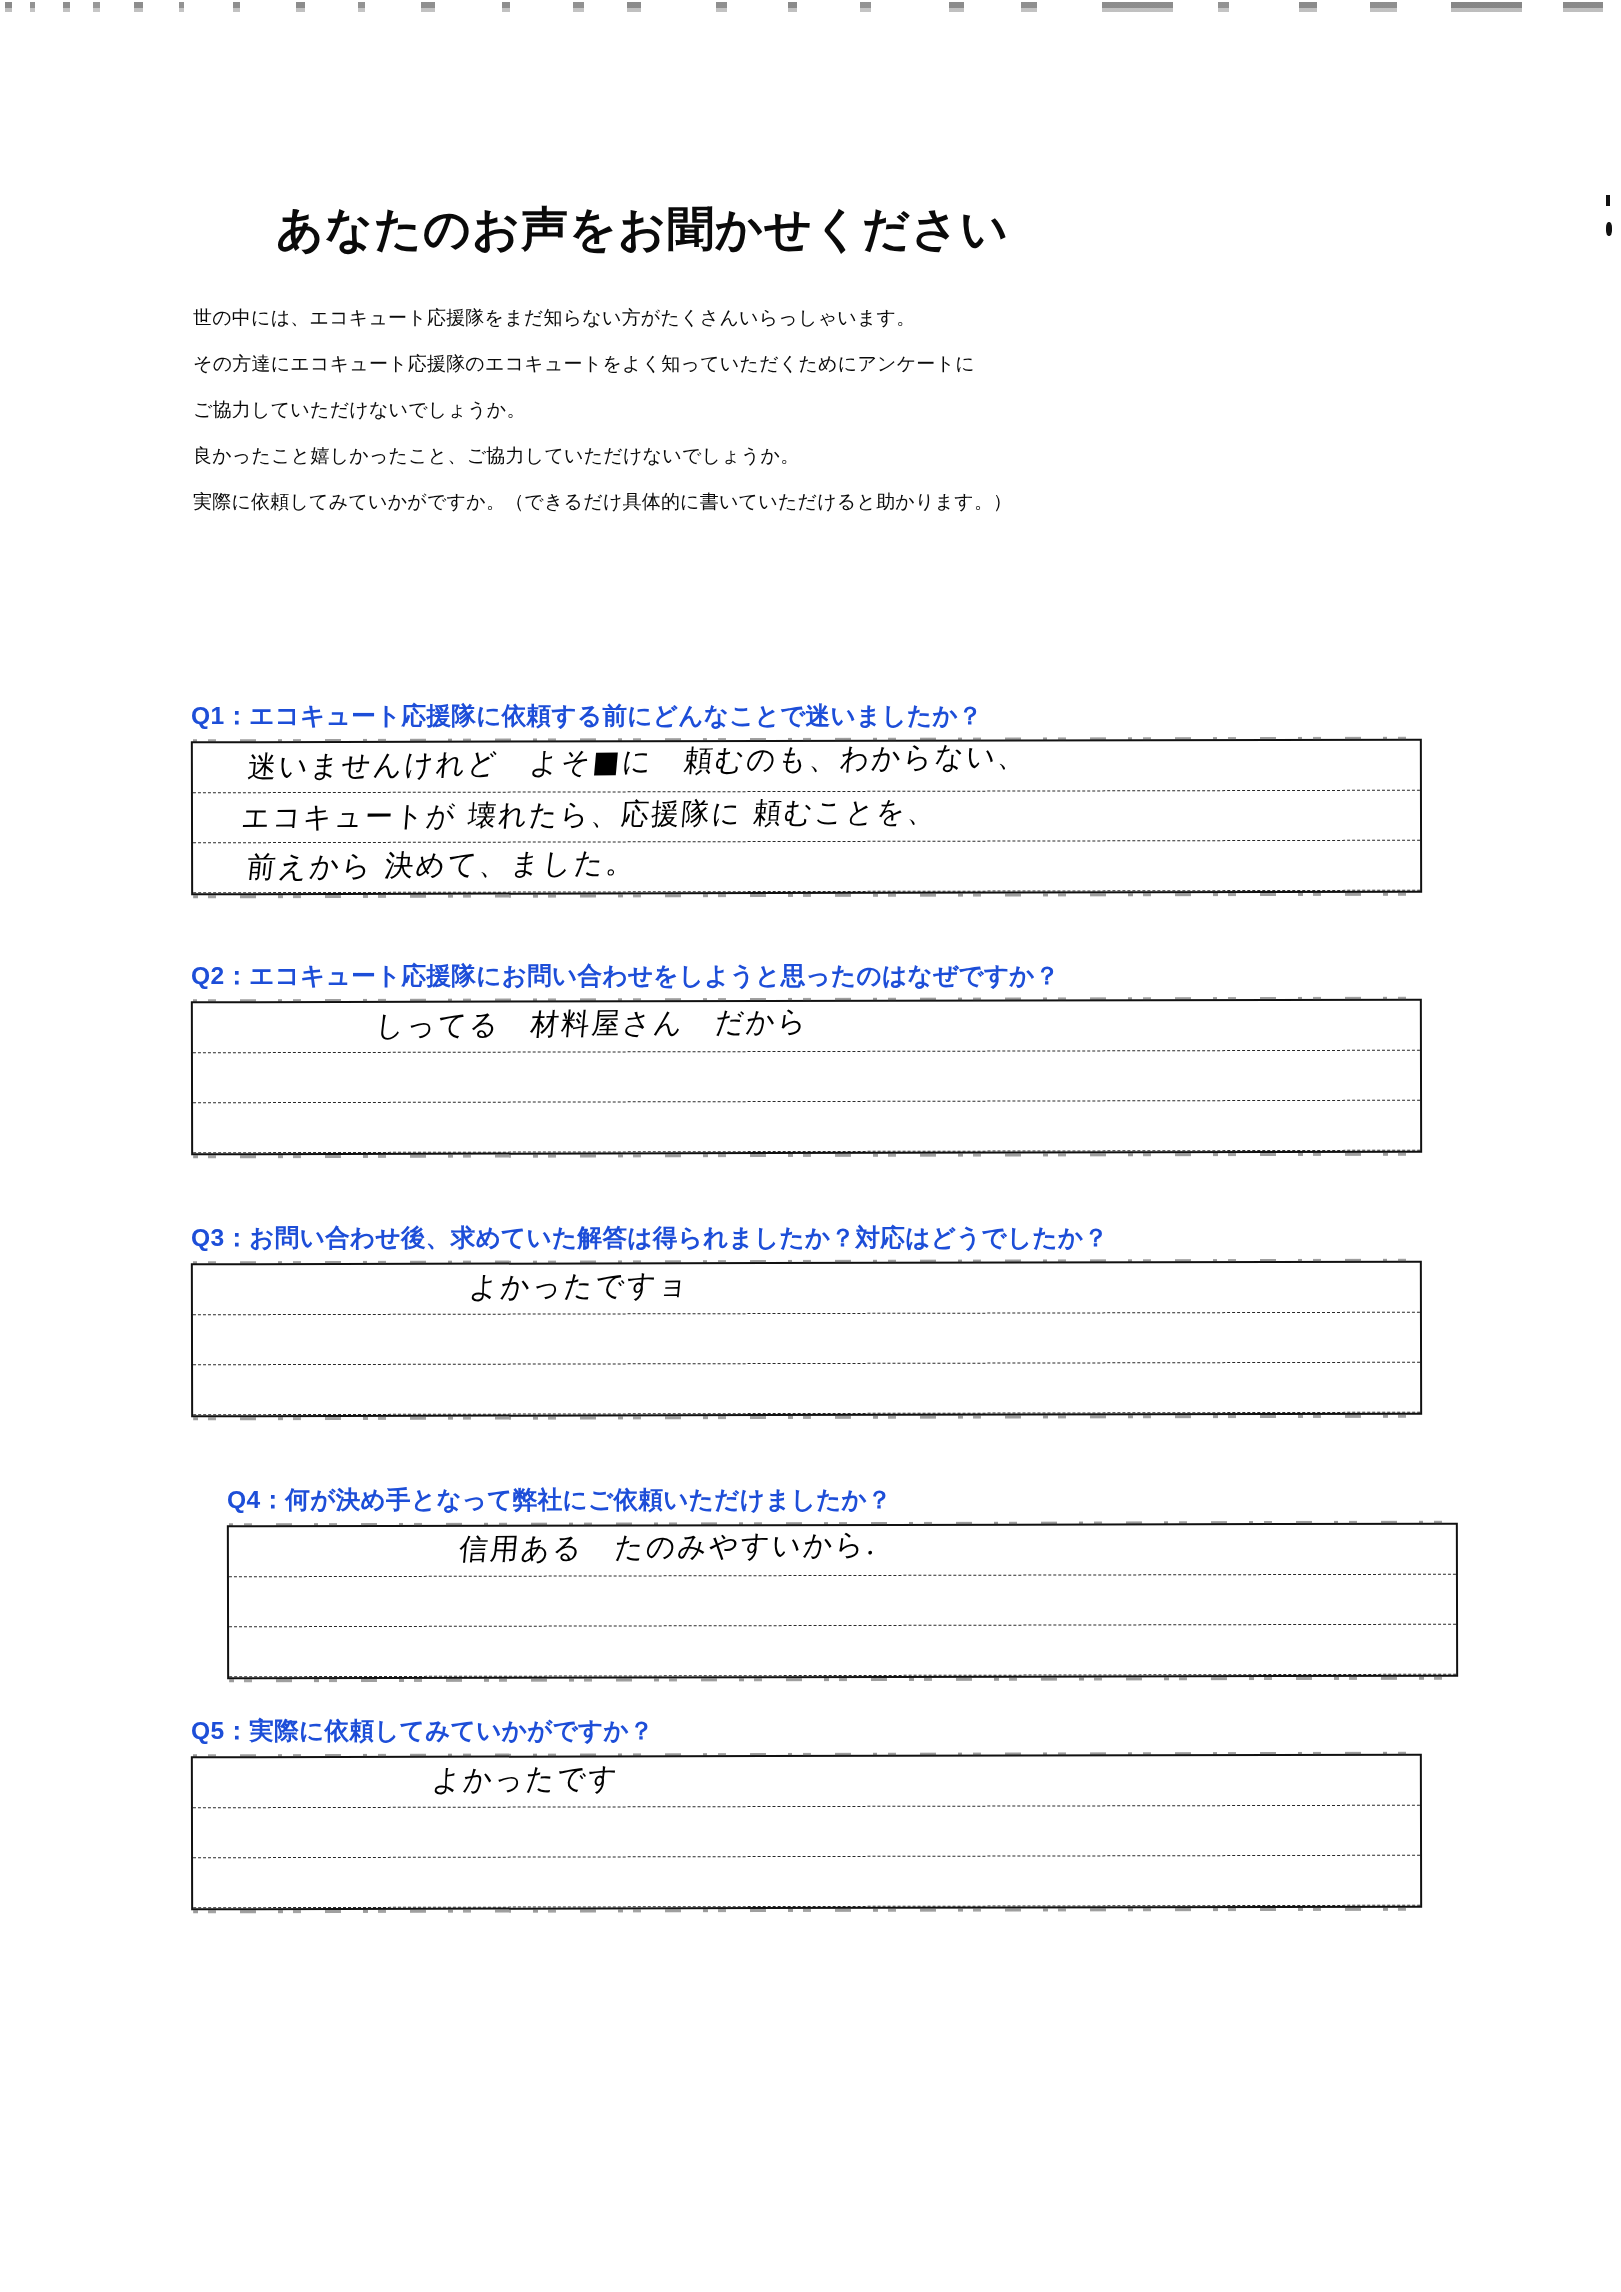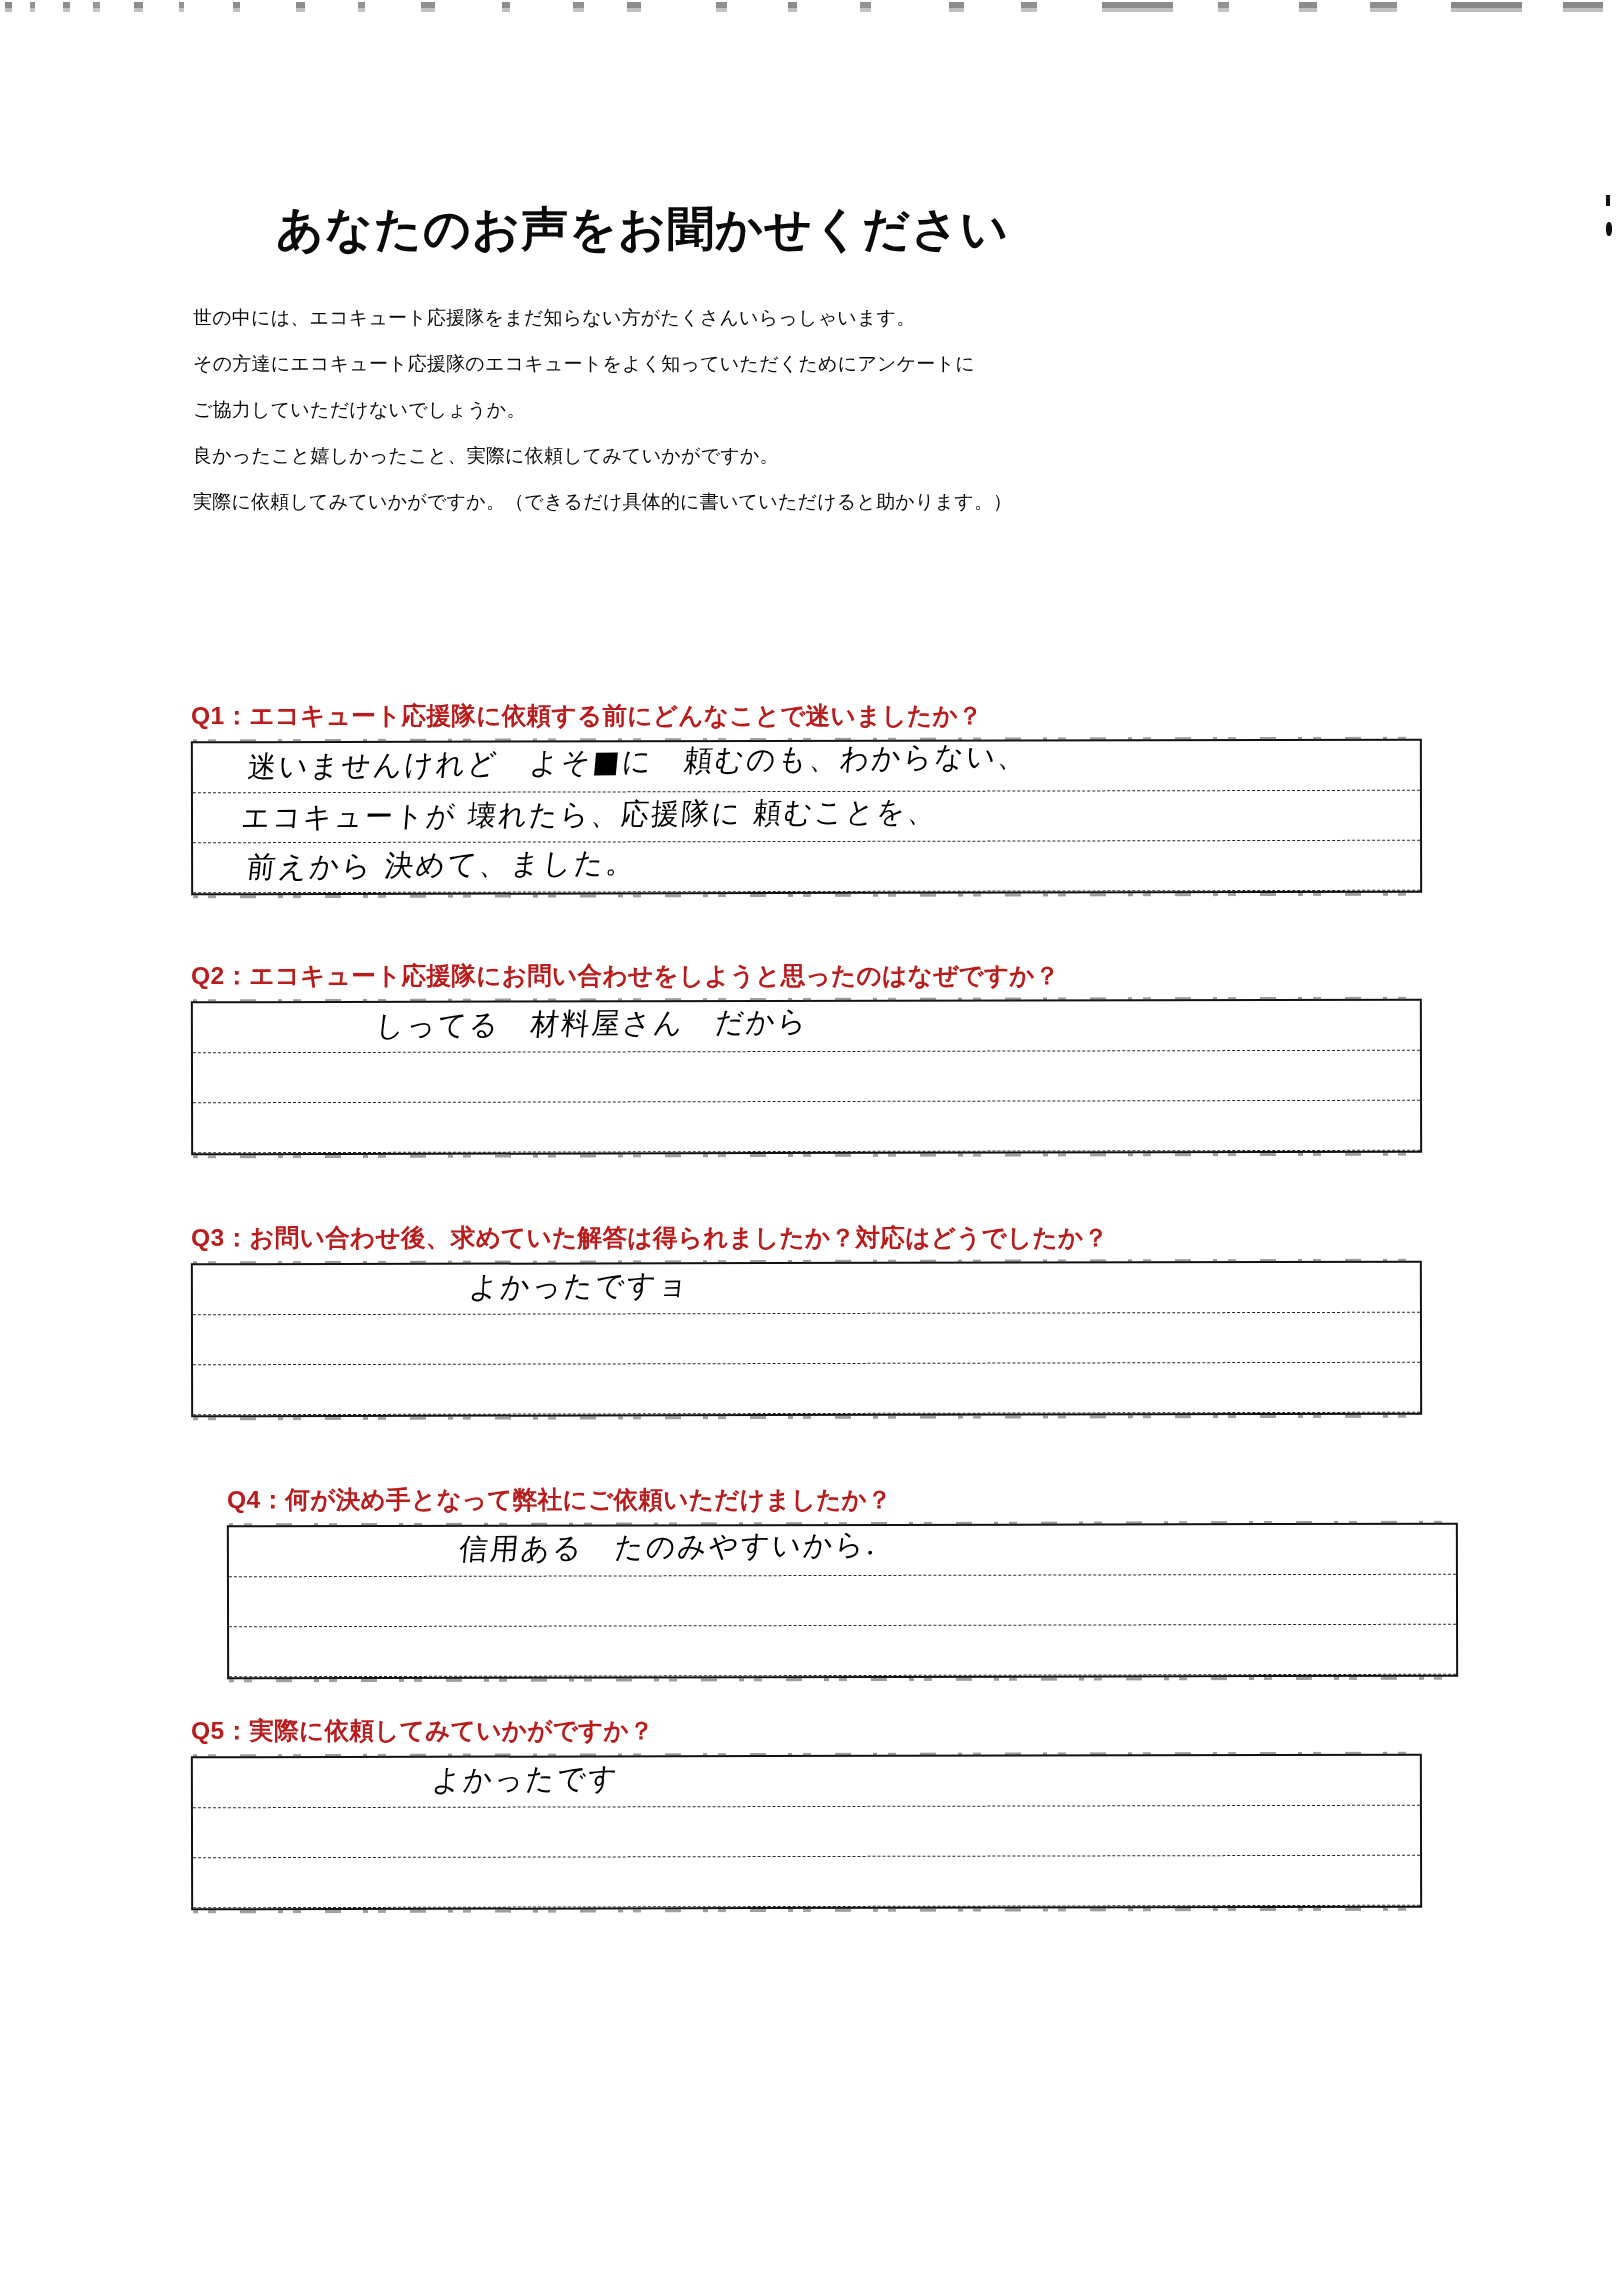--- a/index.html
+++ b/index.html
@@ -123,21 +123,21 @@
     left: 191px;
     width: 1231px;
   }
 
   .qlabel {
     font-size: 24.6px;
     font-weight: bold;
     letter-spacing: 0.3px;
     white-space: nowrap;
     margin-bottom: 8px;
-    color: #b91c1c;
+    color: #1d4ed8;
   }
 
   .answer-box {
     position: relative;
     border: 2.2px solid #111;
     background: #fff;
     box-sizing: border-box;
     
     transform: rotate(-0.12deg);
   }
@@ -199,21 +199,21 @@
   <div class="scan-speckle band2"></div>
   <div class="edge-mark" style="right:10.7px; top:195px; width:4.5px; height:10.7px;"></div>
   <div class="edge-mark" style="right:9px; top:222px; width:6.3px; height:14.3px; border-radius:40%;"></div>
 
   <h1 class="title">あなたのお声をお聞かせください</h1>
 
   <div class="intro">
     <div class="intro-line">世の中には、エコキュート応援隊をまだ知らない方がたくさんいらっしゃいます。</div>
     <div class="intro-line">その方達にエコキュート応援隊のエコキュートをよく知っていただくためにアンケートに</div>
     <div class="intro-line">ご協力していただけないでしょうか。</div>
-    <div class="intro-line">良かったこと嬉しかったこと、実際に依頼してみていかがですか。</div>
+    <div class="intro-line">良かったこと嬉しかったこと、ご協力していただけないでしょうか。</div>
     <div class="intro-line">実際に依頼してみていかがですか。（できるだけ具体的に書いていただけると助かります。）</div>
   </div>
 
   <div class="qblock" style="top:699px;">
     <div class="qlabel">Q1：エコキュート応援隊に依頼する前にどんなことで迷いましたか？</div>
     <div class="answer-box">
       <div class="frame-noise top"></div>
       <div class="ans-row">
         <span class="hand i1">迷いませんけれど　よそ■に　頼むのも、わからない、</span>
       </div>

